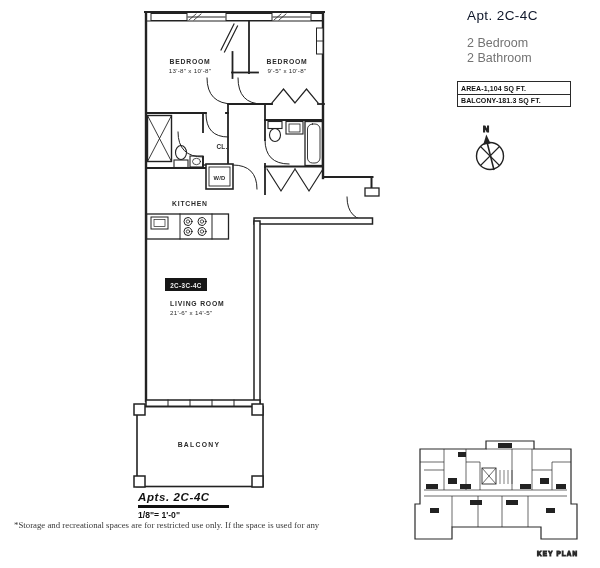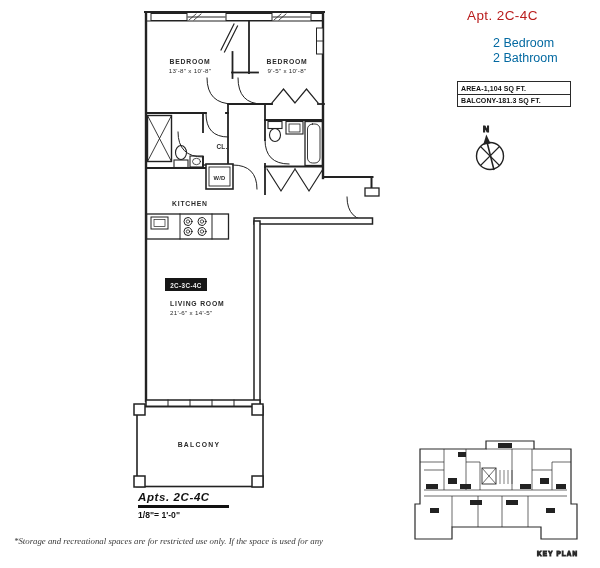--- a/index.html
+++ b/index.html
@@ -1,35 +1,35 @@
 <!DOCTYPE html>
 <html><head>
 <meta charset="utf-8">
 <style>
   html,body{margin:0;padding:0;}
   body{
     width:600px;height:568px;position:relative;background:#ffffff;
     font-family:"Liberation Sans", sans-serif;color:#1e1e1e;overflow:hidden;
   }
   .abs{position:absolute;}
-  .apt-title{left:467px;top:8px;font-size:13.5px;letter-spacing:.4px;color:#b91c1c;}
-  .apt-sub{left:467px;top:36px;font-size:12.5px;line-height:15px;color:#0369a1;margin-left:26px;}
+  .apt-title{left:467px;top:8px;font-size:13.5px;letter-spacing:.4px;color:#0f172a;}
+  .apt-sub{left:467px;top:36px;font-size:12.5px;line-height:15px;color:#737373;}
   .area-box{
     left:457px;top:81px;width:112px;border:1.4px solid #2a2a2a;background:#fff;
     font-size:7px;font-weight:bold;letter-spacing:.1px;color:#111;
   }
   .area-box .row{padding:2.5px 3px 2px 3px;white-space:nowrap;}
   .area-box .row:first-child{border-bottom:1px solid #2a2a2a;}
   .title-block{left:138px;top:491px;width:120px;}
   .title-block .tb-title{font-size:11.5px;font-weight:bold;letter-spacing:.6px;color:#111;font-style:italic;}
   .title-block .tb-rule{width:91px;height:2.6px;background:#111;margin-top:2px;}
   .title-block .tb-scale{font-size:8.6px;font-weight:bold;margin-top:2px;color:#111;}
   .footnote{
-    left:14px;top:536px;width:330px;font-family:"Liberation Serif", serif;
-    font-style:italic;font-size:8.8px;line-height:11.5px;color:#3a3a3a;
+    left:14px;top:520px;width:330px;font-family:"Liberation Serif", serif;
+    font-size:8.8px;line-height:11.5px;color:#3a3a3a;
   }
   svg text{font-family:"Liberation Sans", sans-serif;fill:#2a2a2a;}
   .room-name{font-size:6.8px;font-weight:bold;letter-spacing:.8px;}
   .room-dims{font-size:6.2px;letter-spacing:.3px;}
   .small-label{font-size:6.4px;font-weight:bold;letter-spacing:.3px;}
   .badge-text{font-size:6.3px;font-weight:bold;fill:#f0f0f0;letter-spacing:.4px;}
   .keyplan-label{font-size:6.3px;font-weight:bold;letter-spacing:1.2px;}
   .north-label{font-size:8.5px;font-weight:bold;}
 </style>
 </head>

